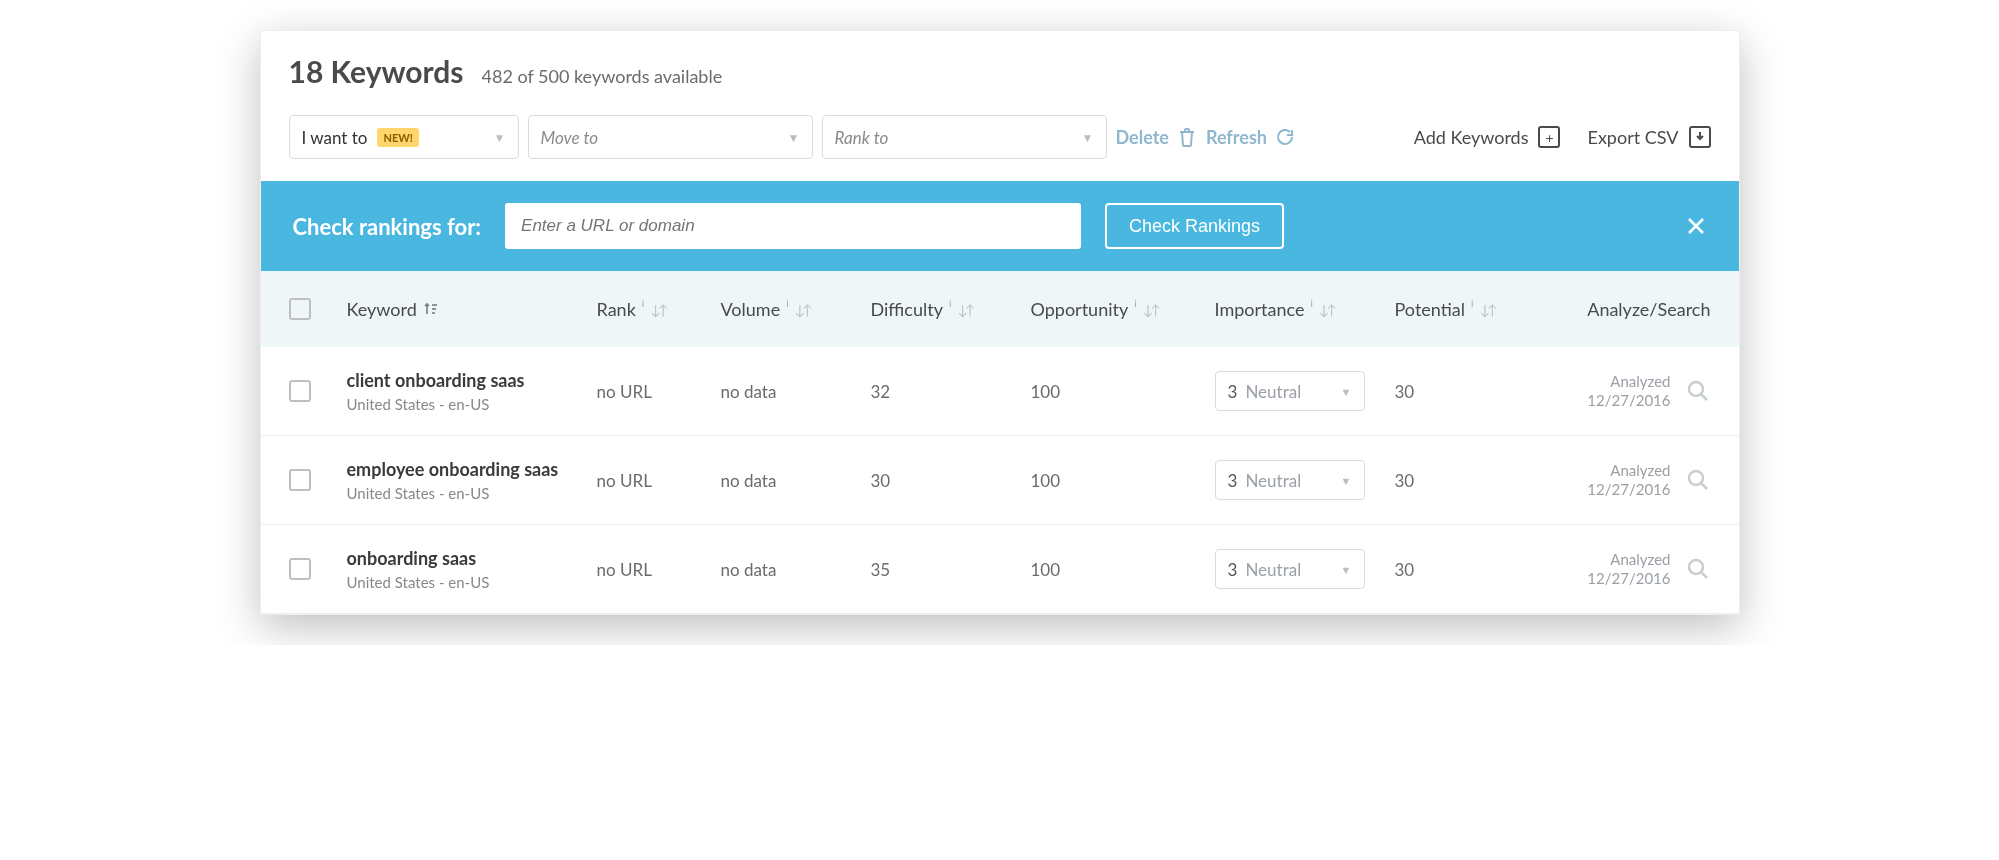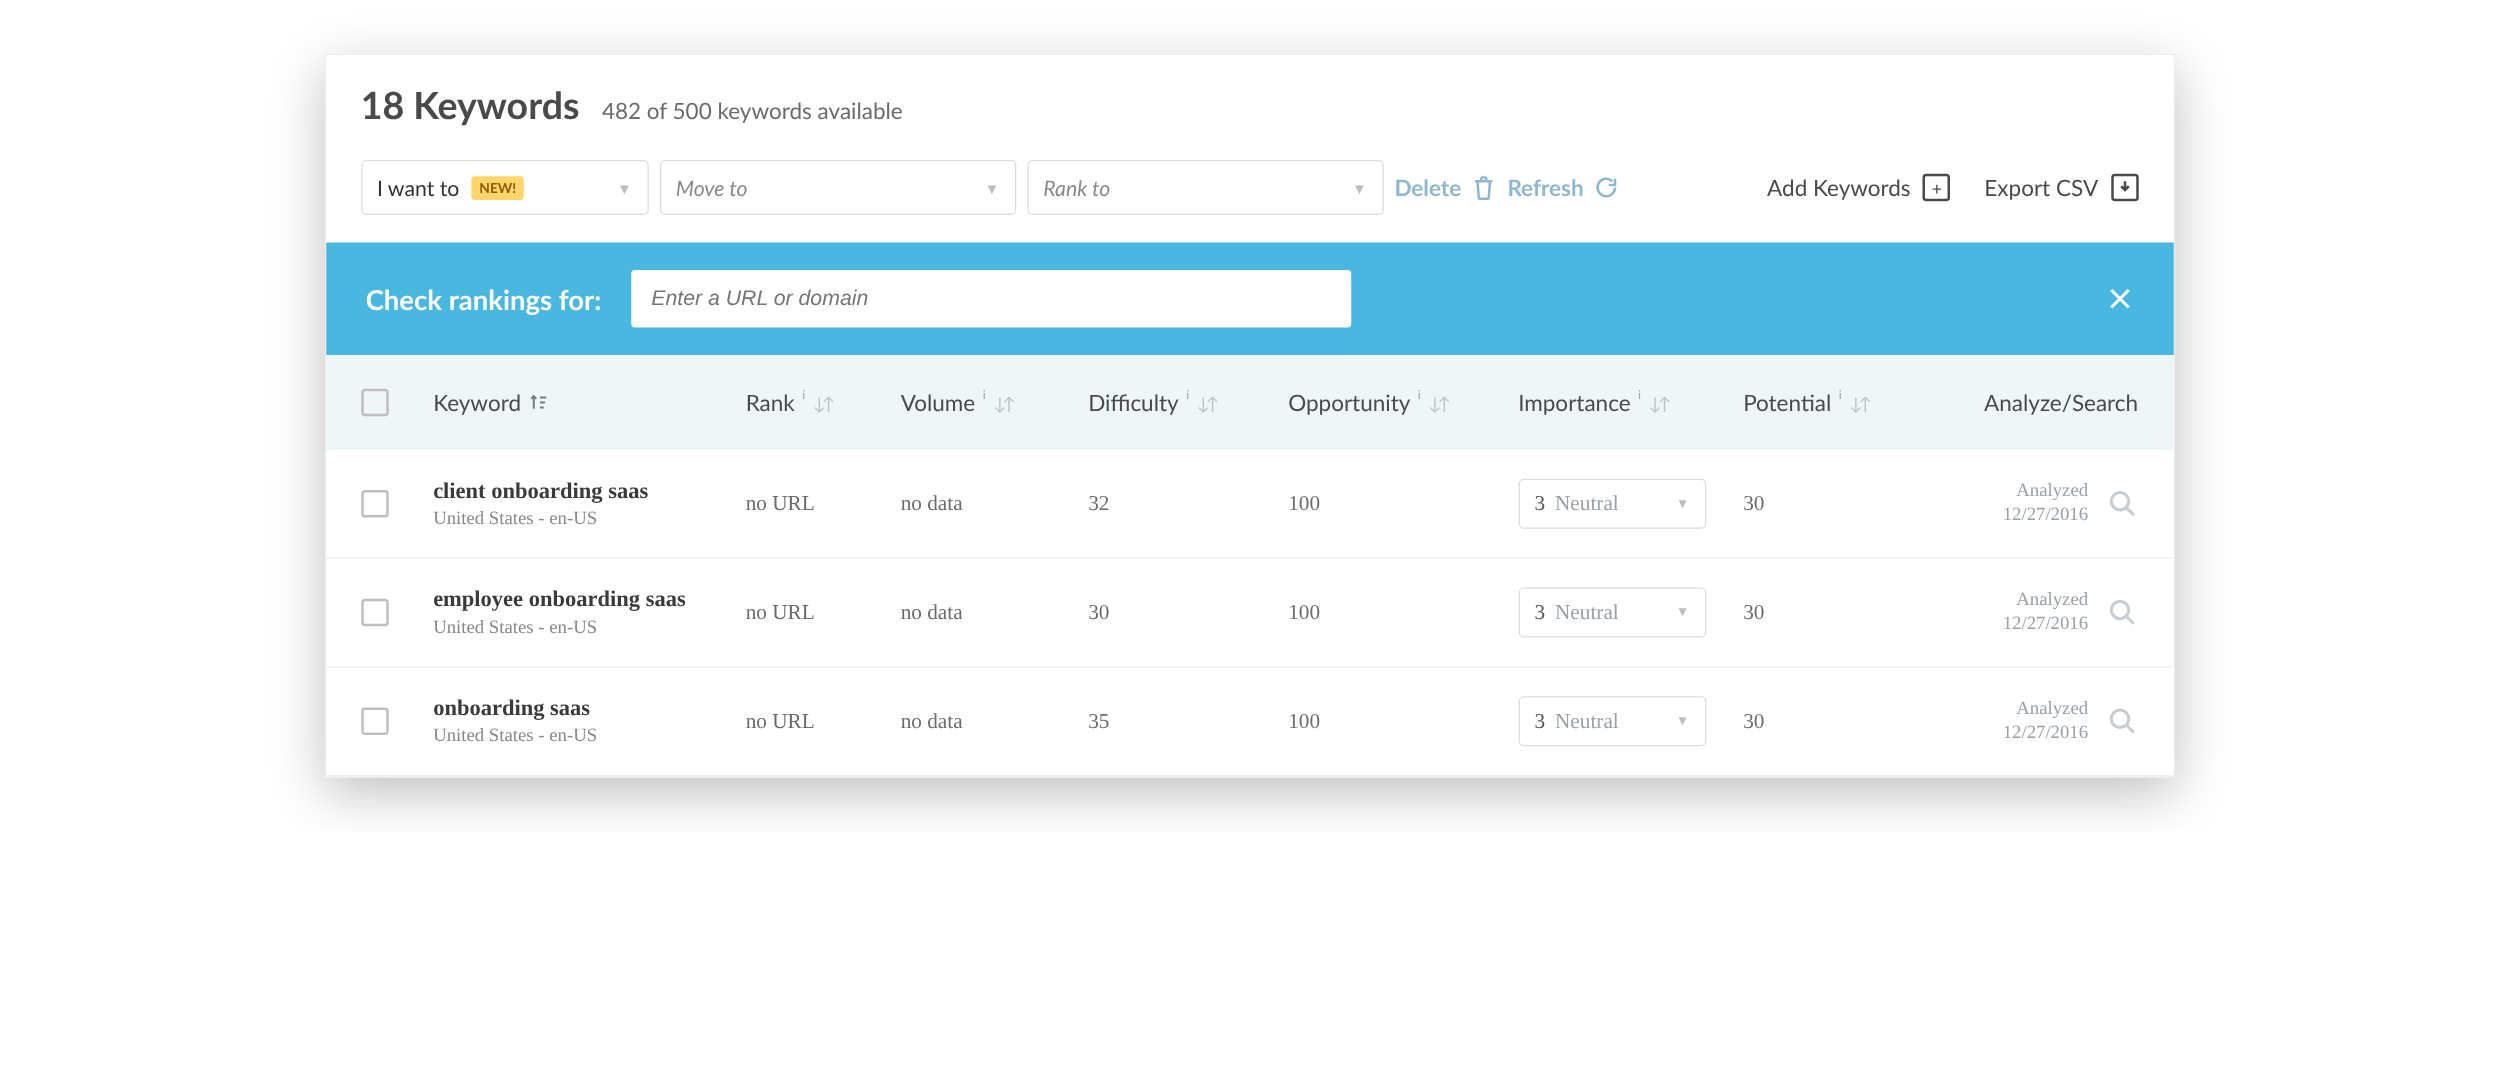--- a/index.html
+++ b/index.html
@@ -7,21 +7,21 @@
     font-family: "Lato", "Helvetica Neue", Arial, sans-serif;
     background: #fff;
     padding: 30px;
     color: #4a4a4a;
   }
   .panel {
     width: 1480px;
     background: #fff;
     box-shadow: 0 12px 40px rgba(0,0,0,0.25);
     border: 1px solid #eee;
-    margin: 13px auto;
+    margin: 0 auto;
   }
   
   .header-row {
     display: flex;
     align-items: baseline;
     gap: 18px;
     padding: 22px 28px 8px 28px;
   }
   .header-row h1 { font-size: 30px; font-weight: 700; color: #4a4a4a; }
   .header-row .sub { font-size: 18px; color: #6b6b6b; }
@@ -85,21 +85,21 @@
   .col-opp { width: 184px; }
   .col-imp { width: 180px; }
   .col-pot { width: 160px; }
   .col-an { margin-left: auto; text-align: right; }
   .info-i { font-size: 10px; color: #9aa; position: relative; top:-6px; }
   .sort-arr { color: #b8c5ca; font-size: 14px; letter-spacing: -3px; }
   
   .trow {
     display: flex; align-items: center;
     padding: 22px 28px; border-bottom: 1px solid #eee;
-    font-size: 17px; color: #6b6b6b; font-family: Liberation Serif, serif;
+    font-size: 17px; color: #6b6b6b;
   }
   .trow .kw-main { font-size: 18px; font-weight: 700; color: #3a3a3a; }
   .trow .kw-sub { font-size: 15px; color: #888; margin-top: 4px; }
   .checkbox {
     width: 22px; height: 22px; border: 2px solid #bfbfbf; border-radius: 3px; cursor: pointer;
   }
   .imp-select {
     display: flex; align-items: center; gap: 8px;
     width: 150px; height: 40px; border: 1px solid #dcdcdc; border-radius: 4px;
     padding: 0 12px; cursor: pointer; color:#555;
@@ -165,20 +165,21 @@
             <path d="M6 1v7"></path>
             <path d="M3 5l3 3 3-3"></path>
           </svg>
       </span>
     </div>
   </div>
 
   <div class="banner">
     <div class="label">Check rankings for:</div>
     <input type="text" placeholder="Enter a URL or domain" style="">
+    <button class="check-btn">Check Rankings</button>
     <div class="close">
       <svg width="22" height="22" viewBox="0 0 22 22" stroke="#fff" stroke-width="2.5">
           <path d="M4 4l14 14M18 4L4 18"></path>
         </svg>
     </div>
   </div>
 
   <div class="thead">
     <div class="col-check">
       <div class="checkbox"></div>

